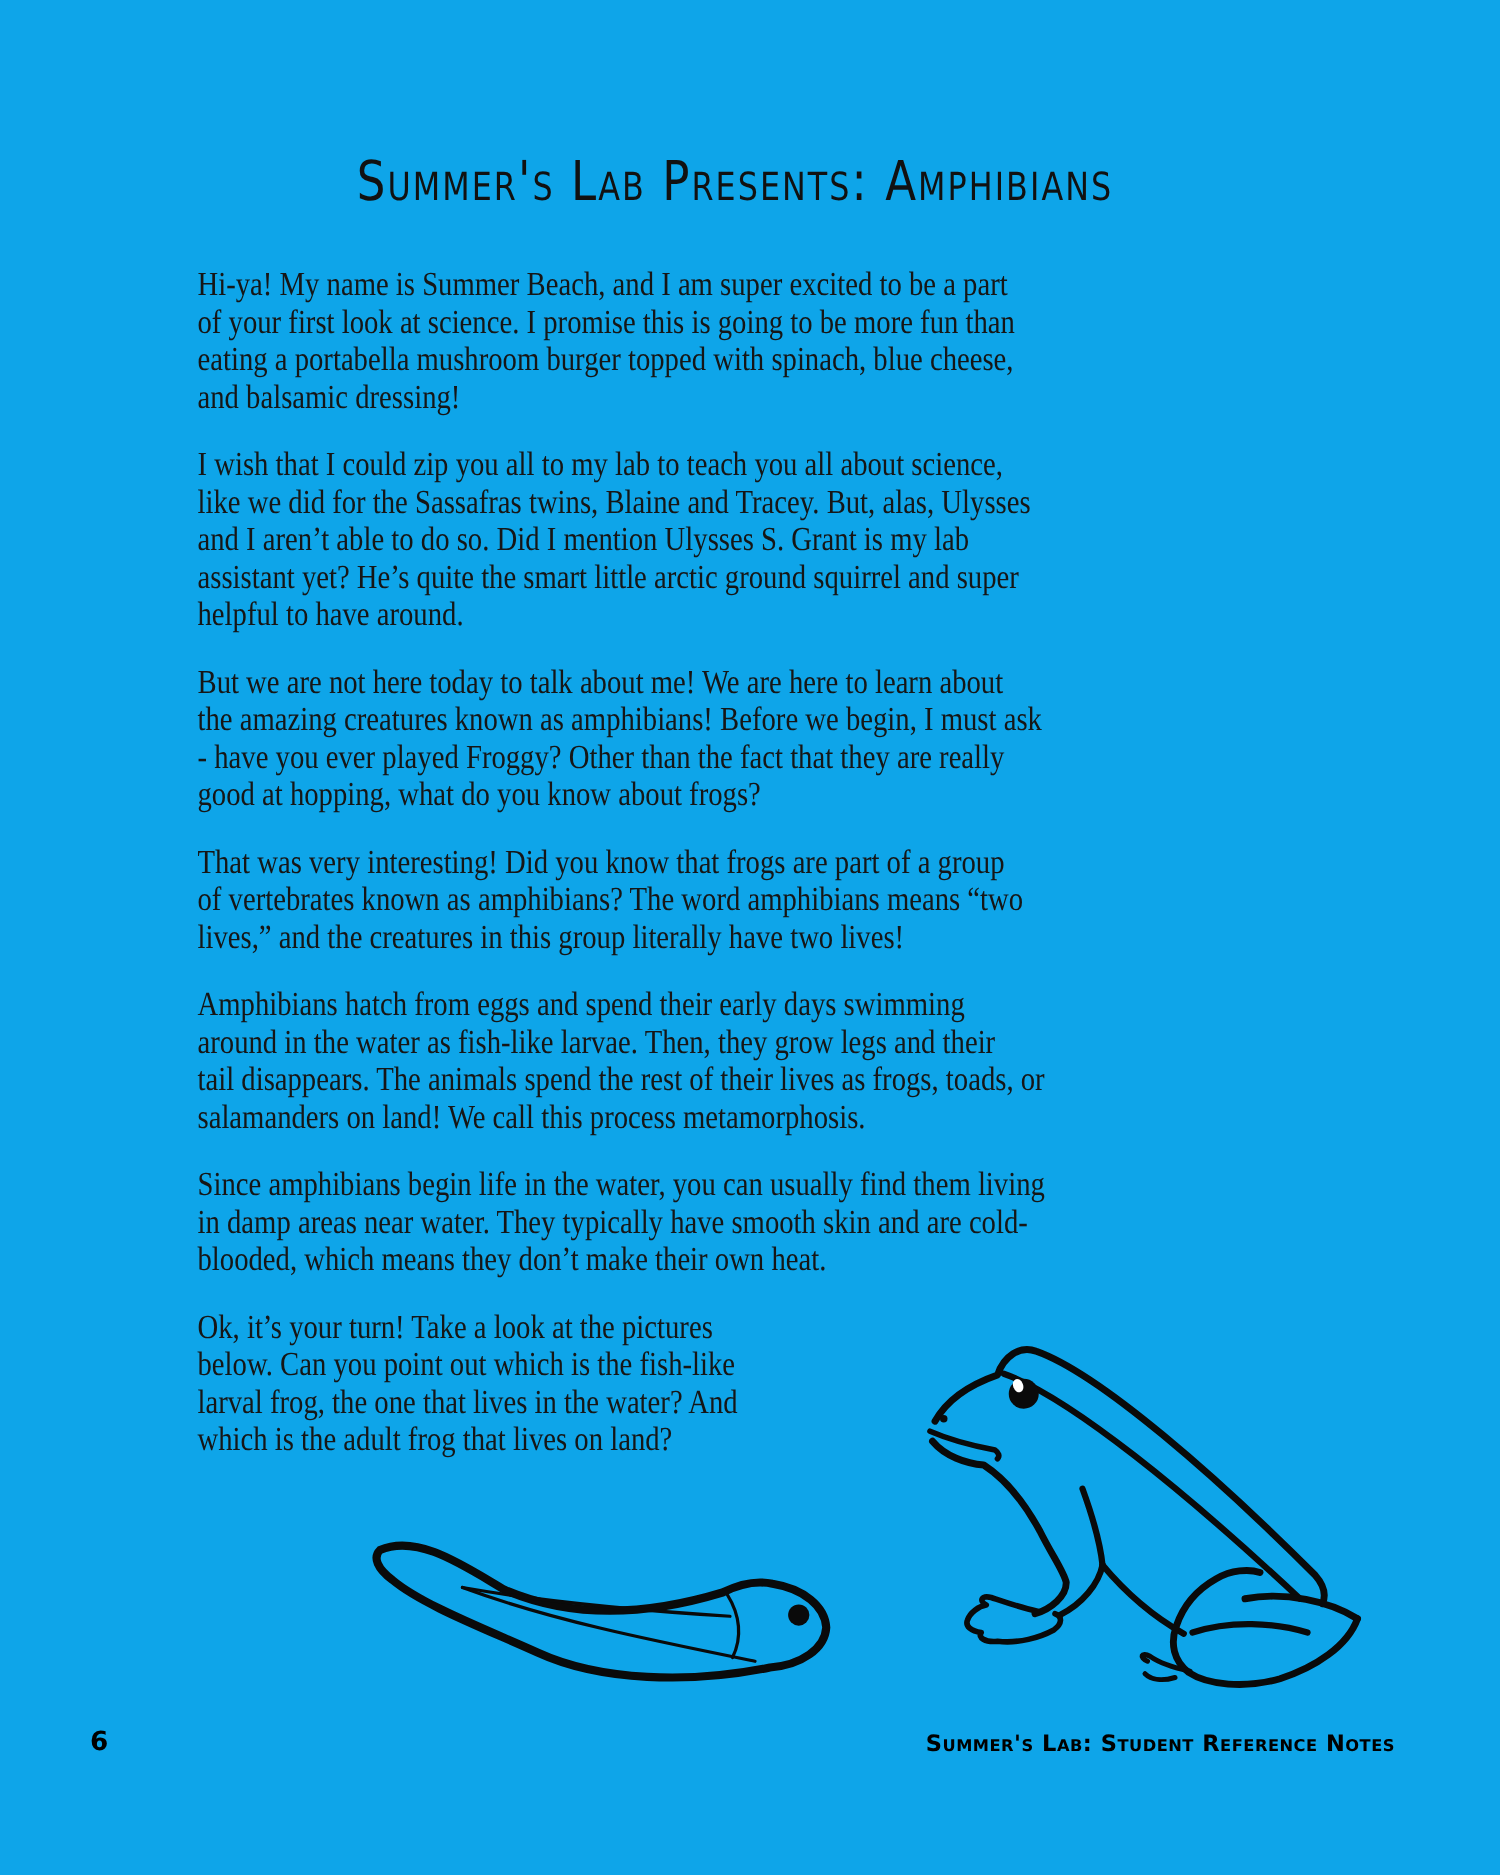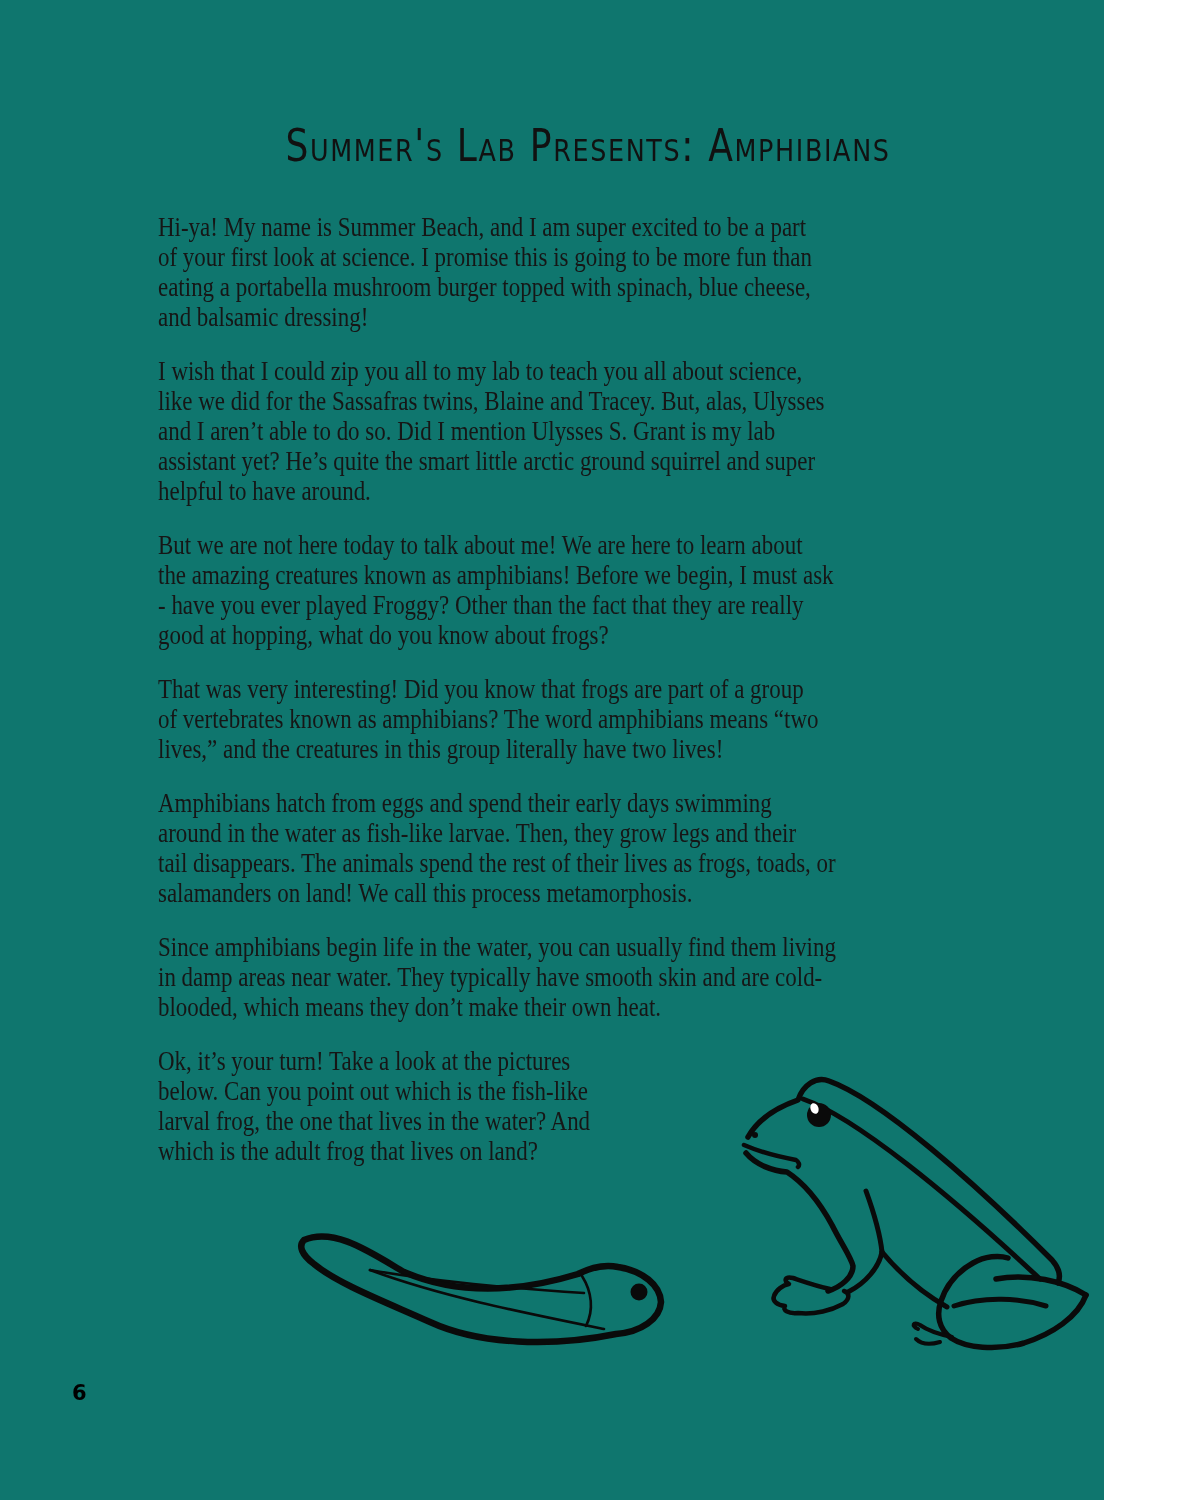--- a/index.html
+++ b/index.html
@@ -1,18 +1,18 @@
 <!DOCTYPE html>
 <html><head>
 <meta charset="utf-8">
 <style>
   html,body { margin:0; padding:0; background:#ffffff; }
   .page {
-    position:relative; width:1104px; height:1500px;
-    background:#0f766e; overflow:hidden;
+    position:relative; width:1200px; height:1500px;
+    background:#0ea5e9; overflow:hidden;
     color:#141414;
   }
   .title-wrap {
     position:absolute; left:158px; top:120px; width:860px;
     text-align:center;
     font-family:"DejaVu Sans", sans-serif;
     font-variant:small-caps;
     font-size:44px; line-height:1.2; color:#111111;
     letter-spacing:2px;
   }
@@ -100,14 +100,15 @@
     <path stroke-width="5" d="M 142,197 C 162,221 184,239 207,252"></path>
     <path stroke-width="4.5" d="M 90,234 C 76,231 62,226 53,223 C 45,221 43,226 49,229 C 43,230 36,235 34,241 C 32,246 37,250 45,251 C 42,255 48,259 58,258 C 75,260 92,255 103,249 C 110,244 110,238 104,236"></path>
     <path stroke-width="5.5" d="M 256,224 C 288,218 324,226 346,240"></path>
     <path stroke-width="5.5" d="M 346,240 C 338,262 312,279 284,288 C 256,296 226,293 211,283 C 199,274 196,260 201,246 C 206,231 217,217 233,208 C 245,201 259,200 268,203"></path>
     <path stroke-width="5" d="M 214,251 C 244,241 280,243 306,251"></path>
     <path stroke-width="4" d="M 212,282 C 198,279 187,275 180,270 C 173,266 171,271 178,274"></path>
     <path stroke-width="4" d="M 200,287 C 190,290 181,289 176,284"></path>
   </svg>
 
   <div class="pagenum">6</div>
+  <div class="footer-label">Summer's Lab: Student Reference Notes</div>
 
 </div>
 
 </body></html>

